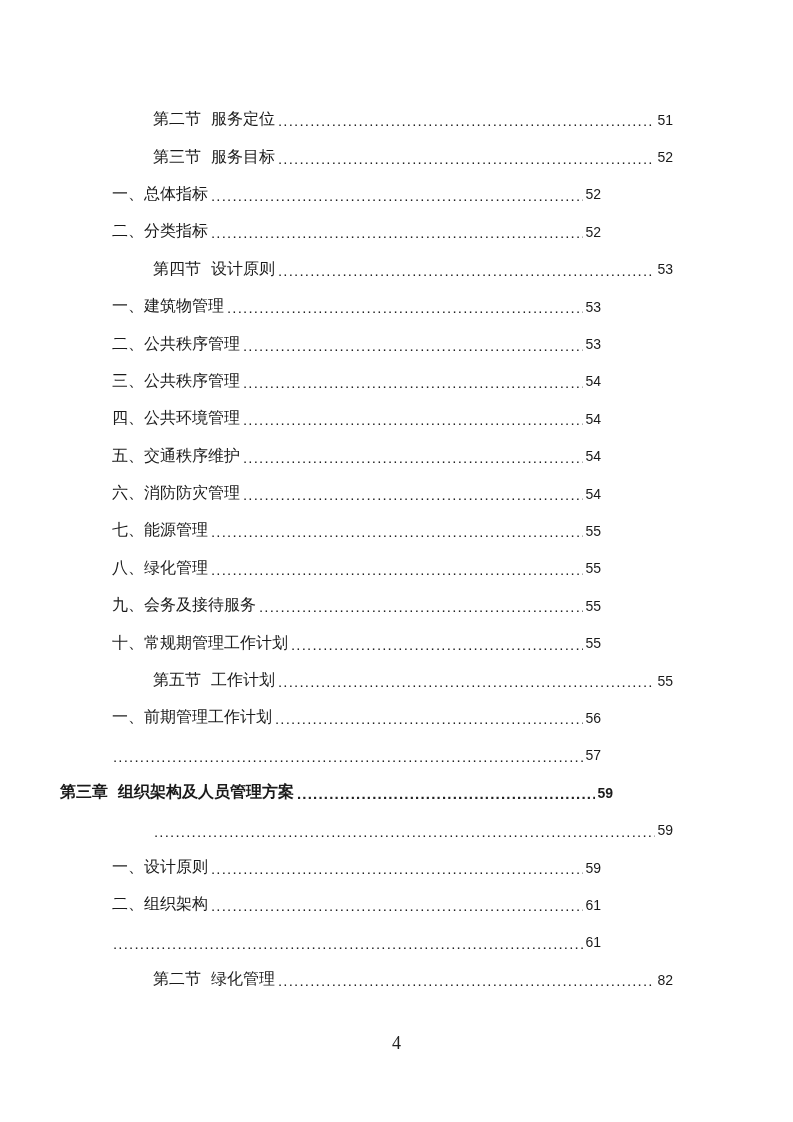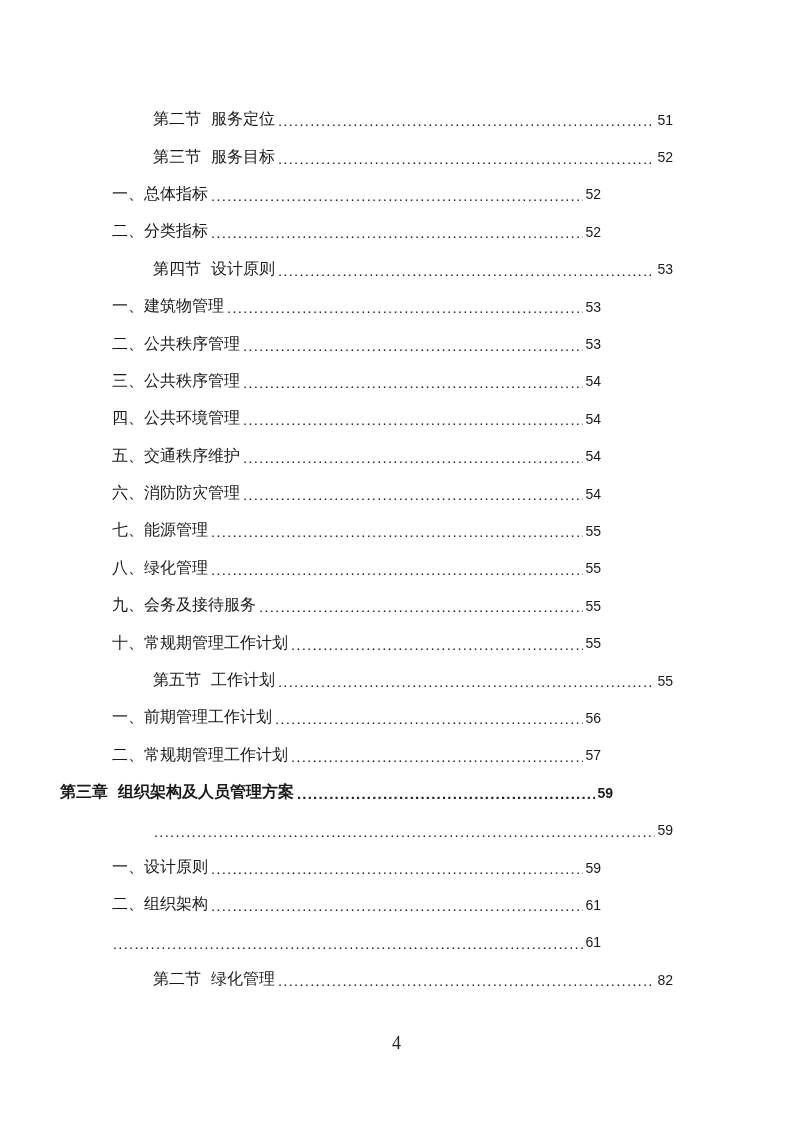--- a/index.html
+++ b/index.html
@@ -104,21 +104,20 @@
       <span class="title"><span>第五节</span><span class="gap"></span><span>工作计划</span></span>
       <span class="leader">........................................................................................................................................................................................................</span>
       <span class="page">55</span>
     </div>
     <div class="row lvl-2">
       <span class="title"><span>一、</span><span>前期管理工作计划</span></span>
       <span class="leader">........................................................................................................................................................................................................</span>
       <span class="page">56</span>
     </div>
     <div class="row lvl-2">
-      <span class="title"><span>二、</span><span>常规期管理工作计划</span></span>
       <span class="leader">........................................................................................................................................................................................................</span>
       <span class="page">57</span>
     </div>
     <div class="row lvl-0">
       <span class="title"><span>第三章</span><span class="gap"></span><span>组织架构及人员管理方案</span></span>
       <span class="leader">........................................................................................................................................................................................................</span>
       <span class="page">59</span>
     </div>
     <div class="row lvl-1">
       <span class="leader">........................................................................................................................................................................................................</span>

